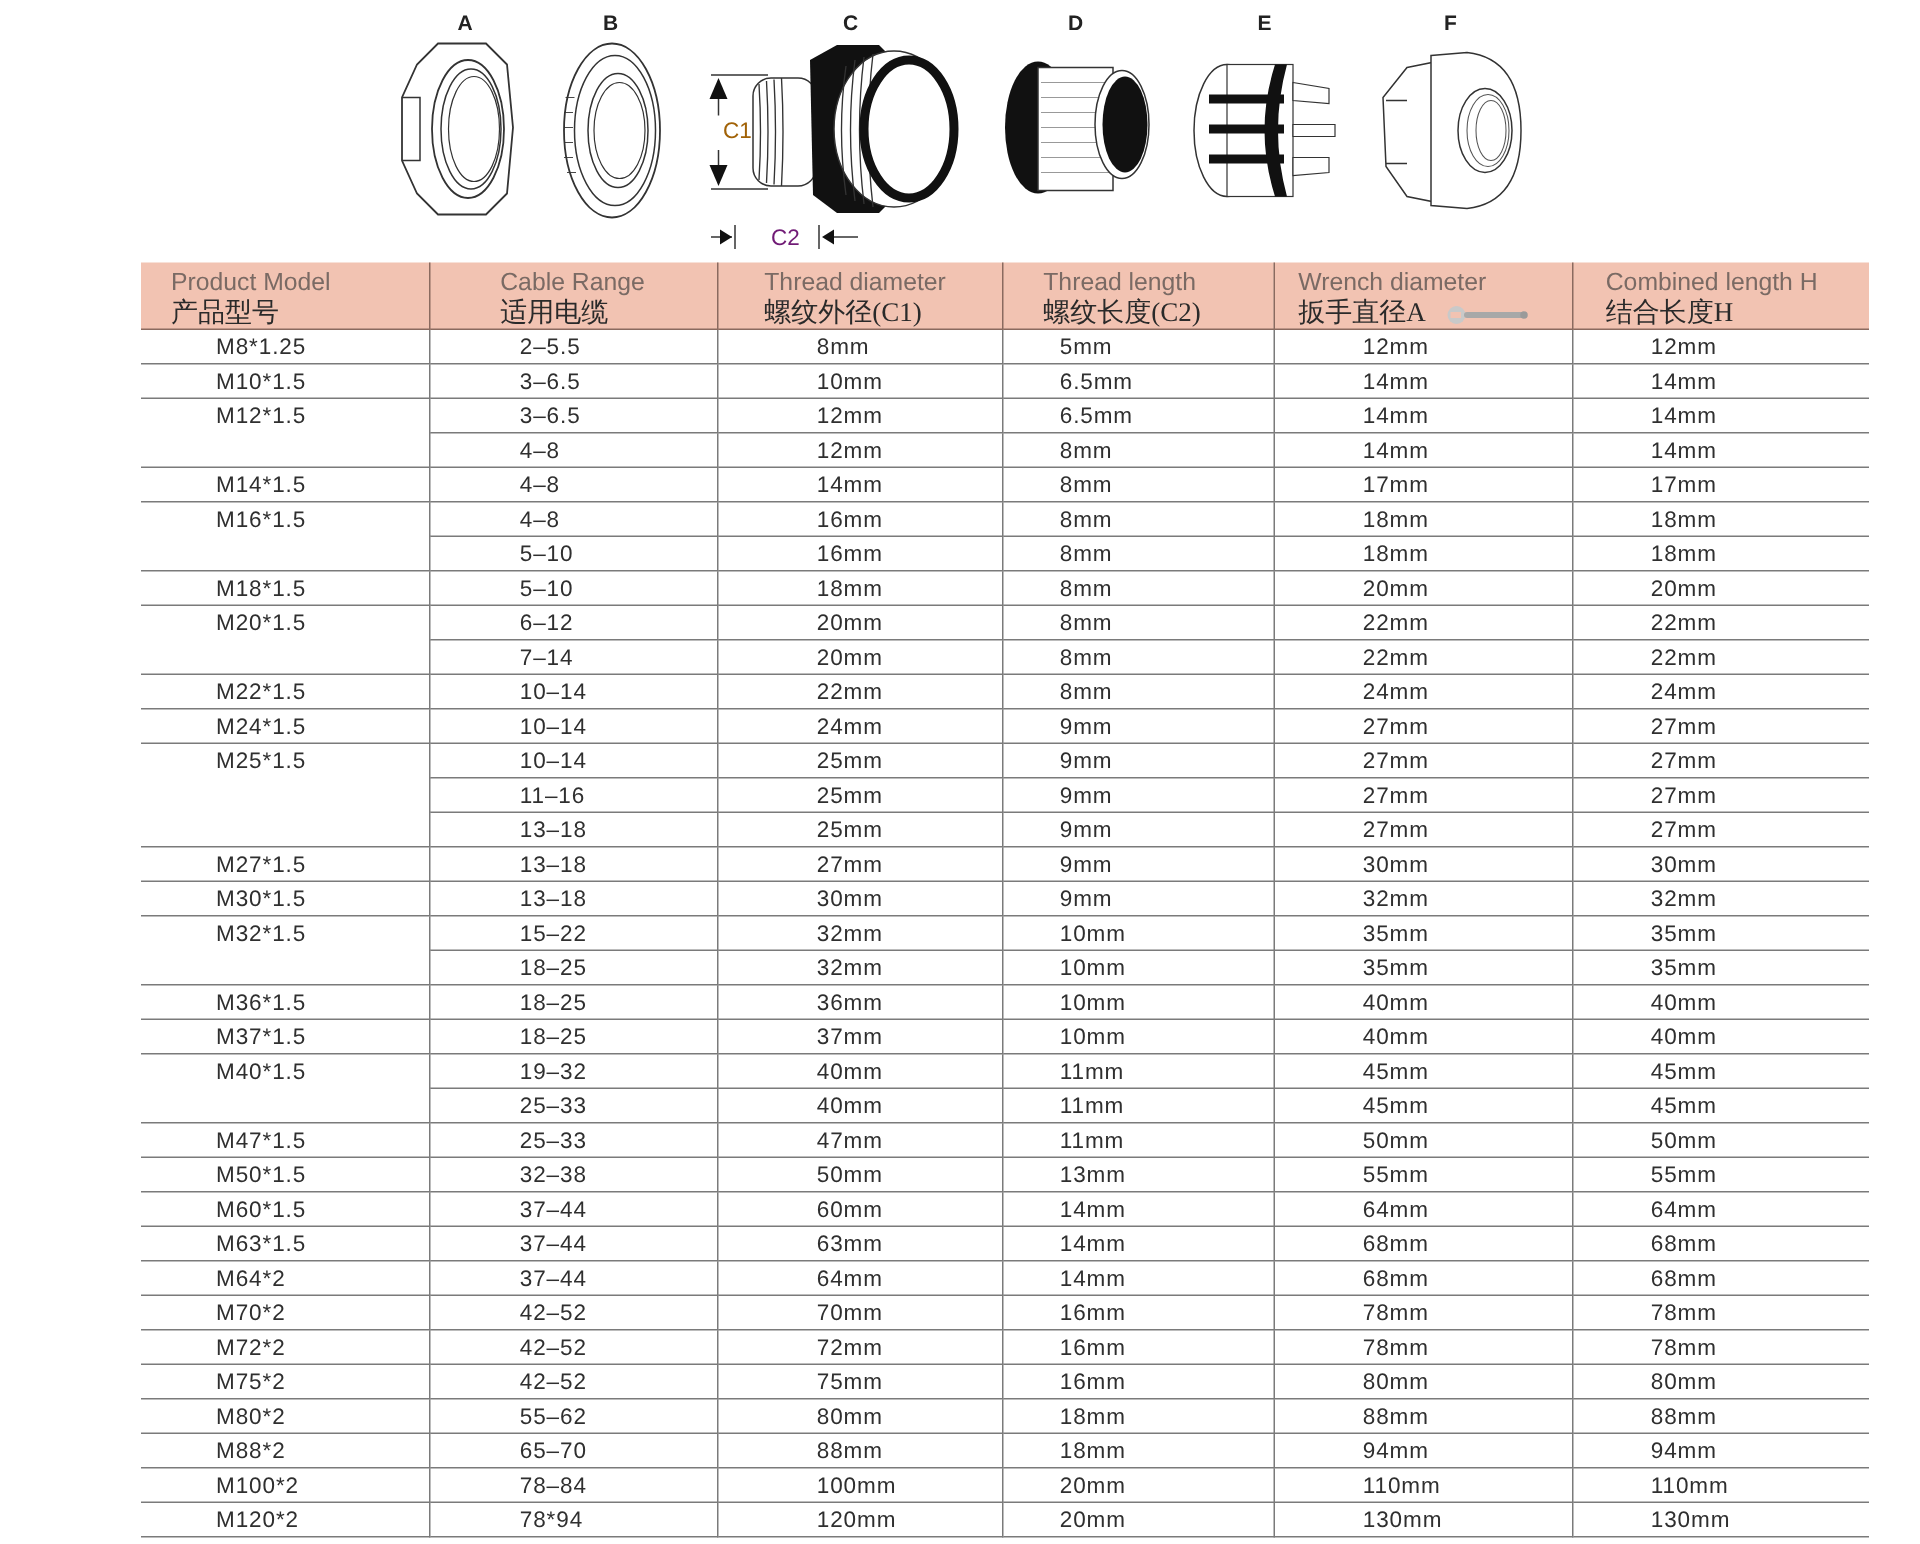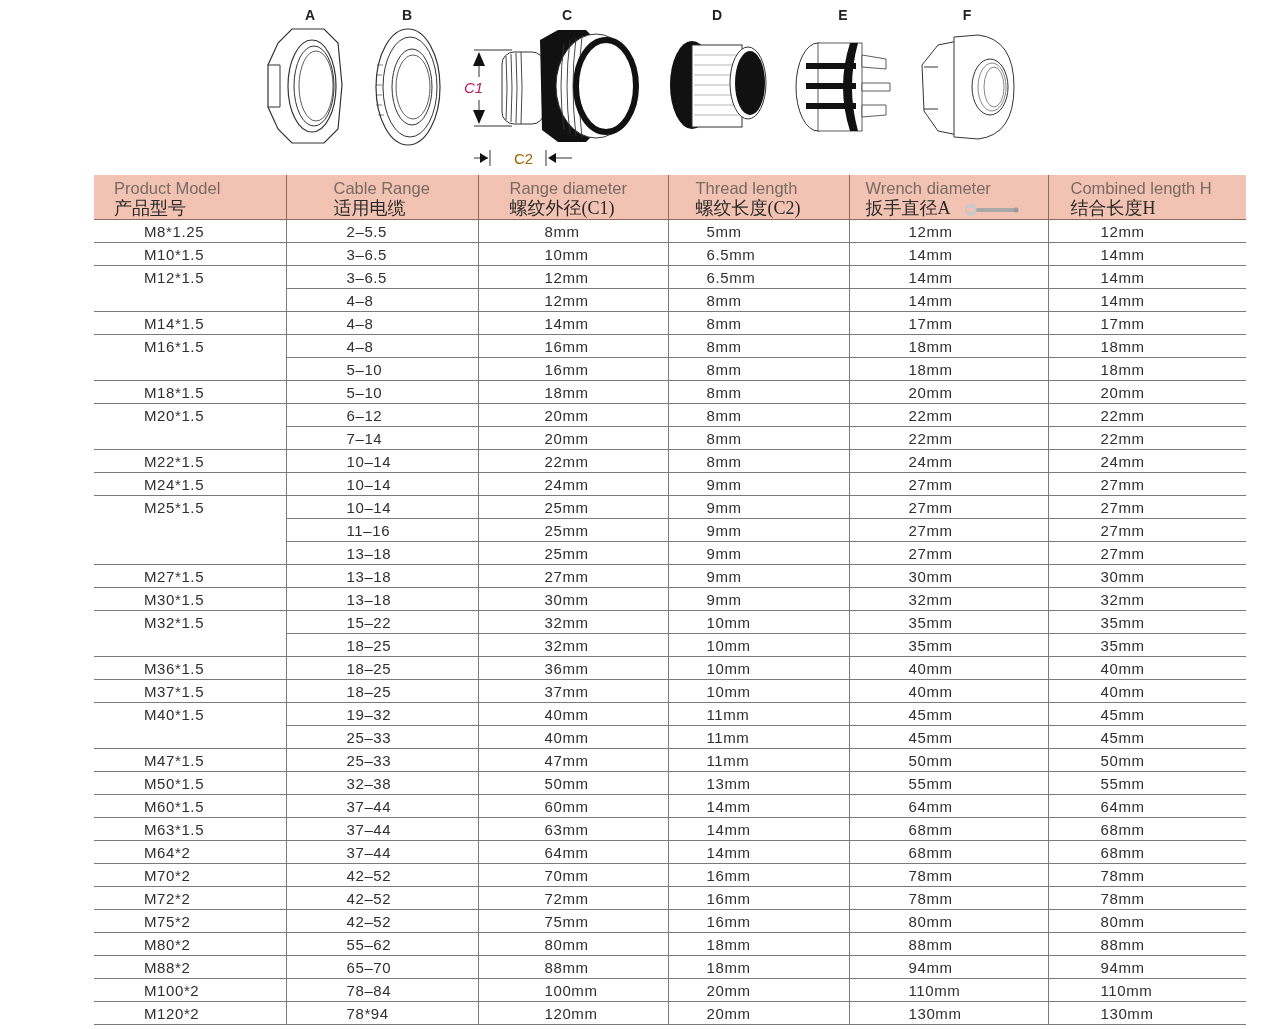--- a/index.html
+++ b/index.html
@@ -103,22 +103,22 @@
           <path d="M120 14 Q114 64 120 116"></path>
       </g>
       <ellipse cx="144" cy="64" rx="30" ry="46" fill="#fff" stroke="#111" stroke-width="6"></ellipse>
       <line x1="12" y1="136" x2="26" y2="136" stroke="#333"></line>
       <path d="M26 136 L18 131 L18 141 Z" fill="#111"></path>
       <line x1="28" y1="128" x2="28" y2="144" stroke="#333"></line>
       <line x1="84" y1="128" x2="84" y2="144" stroke="#333"></line>
       <path d="M86 136 L94 131 L94 141 Z" fill="#111"></path>
       <line x1="94" y1="136" x2="110" y2="136" stroke="#333"></line>
     </svg>
-    <div style="position:absolute;left:2px;top:79px;font-size:15px;font-family:'Liberation Sans',sans-serif;color:#be185d;font-style:italic;">C1</div>
-    <div style="position:absolute;left:52px;top:150px;font-size:15px;font-family:'Liberation Sans',sans-serif;color:#a16207;">C2</div>
+    <div style="position:absolute;left:20px;top:79px;font-size:15px;font-family:'Liberation Sans',sans-serif;color:#a16207;">C1</div>
+    <div style="position:absolute;left:52px;top:150px;font-size:15px;font-family:'Liberation Sans',sans-serif;color:#701a75;">C2</div>
   </div>
 
   <div class="part" style="left:668px;width:104px;height:160px;">
     <div class="part-letter" style="left:34px;">D</div>
     <svg width="104" height="130" viewBox="0 0 104 130" style="left:0;top:25px;">
       <ellipse cx="24" cy="60" rx="22" ry="44" fill="#111"></ellipse>
       <rect x="24" y="20" width="50" height="82" fill="#fff" stroke="#333" stroke-width="1"></rect>
       <g stroke="#999" stroke-width="0.7">
         <line x1="26" y1="30" x2="72" y2="30"></line>
           <line x1="26" y1="40" x2="72" y2="40"></line>
@@ -182,21 +182,21 @@
       <tr>
         <th class="h1">
           <span class="h-en">Product Model</span>
           <span class="h-cn">产品型号</span>
         </th>
         <th class="h2">
           <span class="h-en">Cable Range</span>
           <span class="h-cn">适用电缆</span>
         </th>
         <th class="h3">
-          <span class="h-en">Range diameter</span>
+          <span class="h-en">Thread diameter</span>
           <span class="h-cn">螺纹外径(C1)</span>
         </th>
         <th class="h4">
           <span class="h-en">Thread length</span>
           <span class="h-cn">螺纹长度(C2)</span>
         </th>
         <th class="h5">
           <span class="h-en">Wrench diameter</span>
           <span class="h-cn"><span>扳手直径A</span><svg class="wrench-icon" width="58" height="14" viewBox="0 0 58 14">
                 <circle cx="8" cy="7" r="6" fill="#c9c9c9"></circle>

